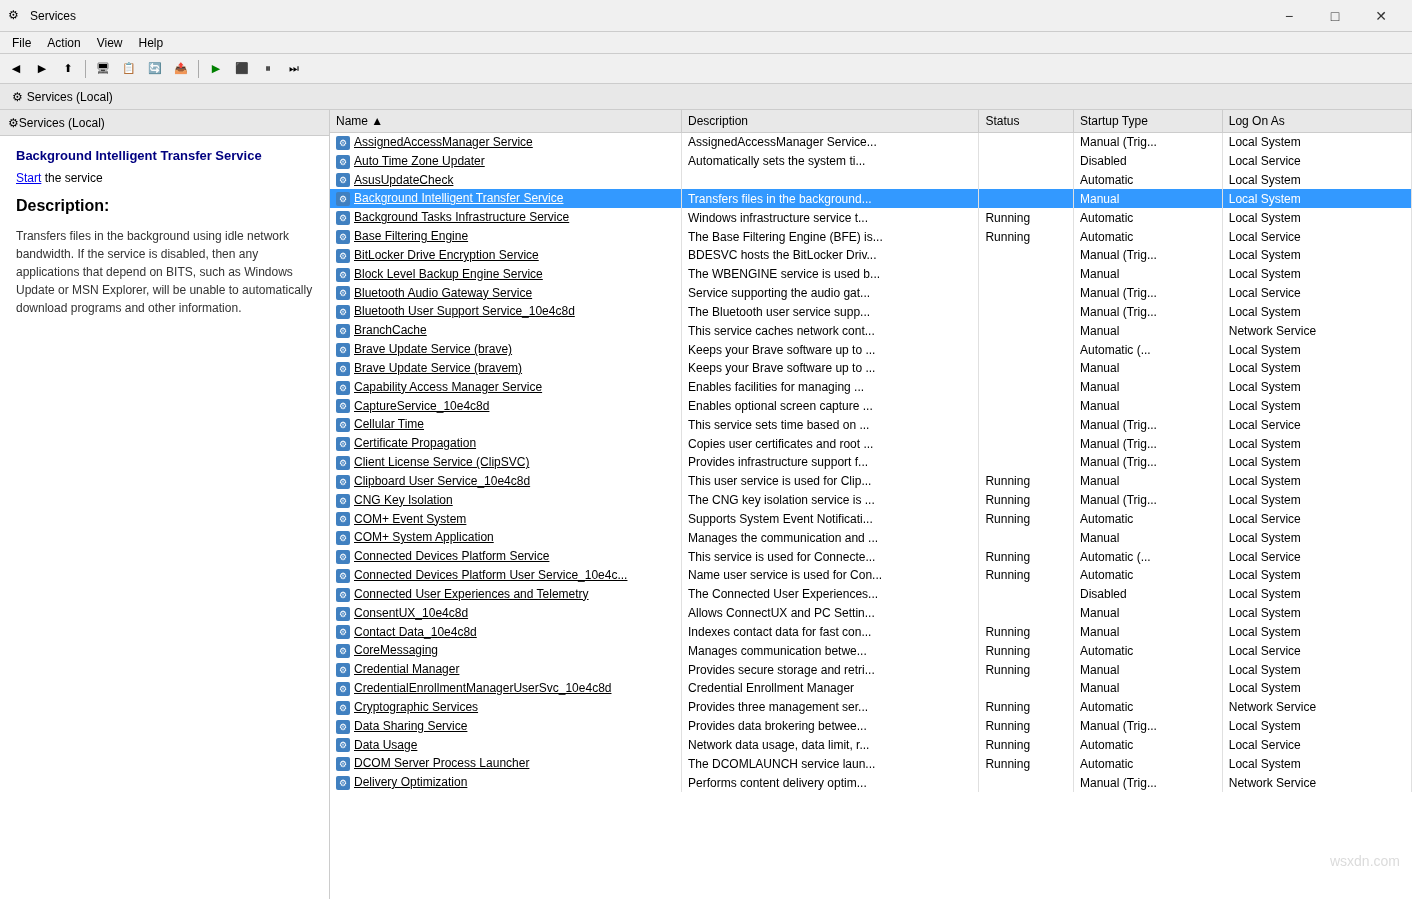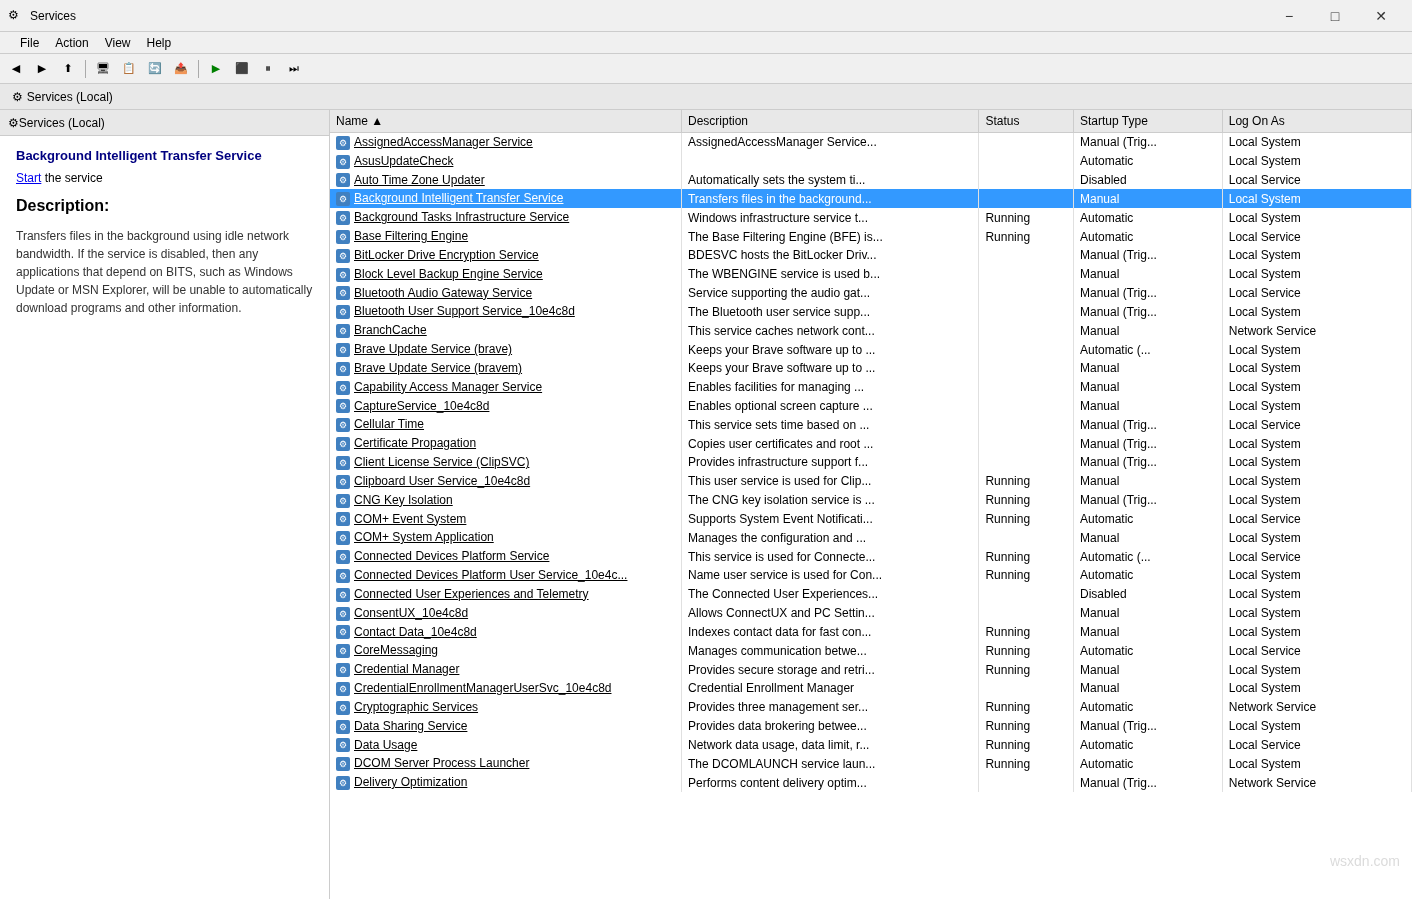--- a/index.html
+++ b/index.html
@@ -24,21 +24,21 @@
       cursor: pointer; font-size: 14px; color: #333;
       display: flex; align-items: center; justify-content: center;
     }
 
     
     .menu-bar {
       background: #f0f0f0;
       height: 22px;
       display: flex;
       align-items: center;
-      padding: 0 12px;
+      padding: 0 4px;
       border-bottom: 1px solid #ccc;
     }
     .menu-item {
       padding: 2px 8px;
       cursor: pointer;
       font-size: 12px;
     }
 
     
     .toolbar {
@@ -299,32 +299,32 @@
           </thead>
           <tbody id="services-tbody">
           <tr>
                 <td class="name-col"><span class="service-icon"></span>AssignedAccessManager Service</td>
                 <td class="desc-col">AssignedAccessManager Service...</td>
                 <td class="status-col"></td>
                 <td class="startup-col">Manual (Trig...</td>
                 <td class="logon-col">Local System</td>
               </tr>
               <tr>
+                <td class="name-col"><span class="service-icon"></span>Auto Time Zone Updater</td>
+                <td class="desc-col">Automatically sets the system ti...</td>
+                <td class="status-col"></td>
+                <td class="startup-col">Disabled</td>
+                <td class="logon-col">Local Service</td>
+              </tr>
+              <tr>
                 <td class="name-col"><span class="service-icon"></span>AsusUpdateCheck</td>
                 <td class="desc-col"></td>
                 <td class="status-col"></td>
                 <td class="startup-col">Automatic</td>
                 <td class="logon-col">Local System</td>
-              </tr>
-              <tr>
-                <td class="name-col"><span class="service-icon"></span>Auto Time Zone Updater</td>
-                <td class="desc-col">Automatically sets the system ti...</td>
-                <td class="status-col"></td>
-                <td class="startup-col">Disabled</td>
-                <td class="logon-col">Local Service</td>
               </tr>
               <tr class="selected">
                 <td class="name-col"><span class="service-icon"></span>Background Intelligent Transfer Service</td>
                 <td class="desc-col">Transfers files in the background...</td>
                 <td class="status-col"></td>
                 <td class="startup-col">Manual</td>
                 <td class="logon-col">Local System</td>
               </tr>
               <tr>
                 <td class="name-col"><span class="service-icon"></span>Background Tasks Infrastructure Service</td>
@@ -440,21 +440,21 @@
               </tr>
               <tr>
                 <td class="name-col"><span class="service-icon"></span>COM+ Event System</td>
                 <td class="desc-col">Supports System Event Notificati...</td>
                 <td class="status-col">Running</td>
                 <td class="startup-col">Automatic</td>
                 <td class="logon-col">Local Service</td>
               </tr>
               <tr>
                 <td class="name-col"><span class="service-icon"></span>COM+ System Application</td>
-                <td class="desc-col">Manages the configuration and ...</td>
+                <td class="desc-col">Manages the communication and ...</td>
                 <td class="status-col"></td>
                 <td class="startup-col">Manual</td>
                 <td class="logon-col">Local System</td>
               </tr>
               <tr>
                 <td class="name-col"><span class="service-icon"></span>Connected Devices Platform Service</td>
                 <td class="desc-col">This service is used for Connecte...</td>
                 <td class="status-col">Running</td>
                 <td class="startup-col">Automatic (...</td>
                 <td class="logon-col">Local Service</td>

